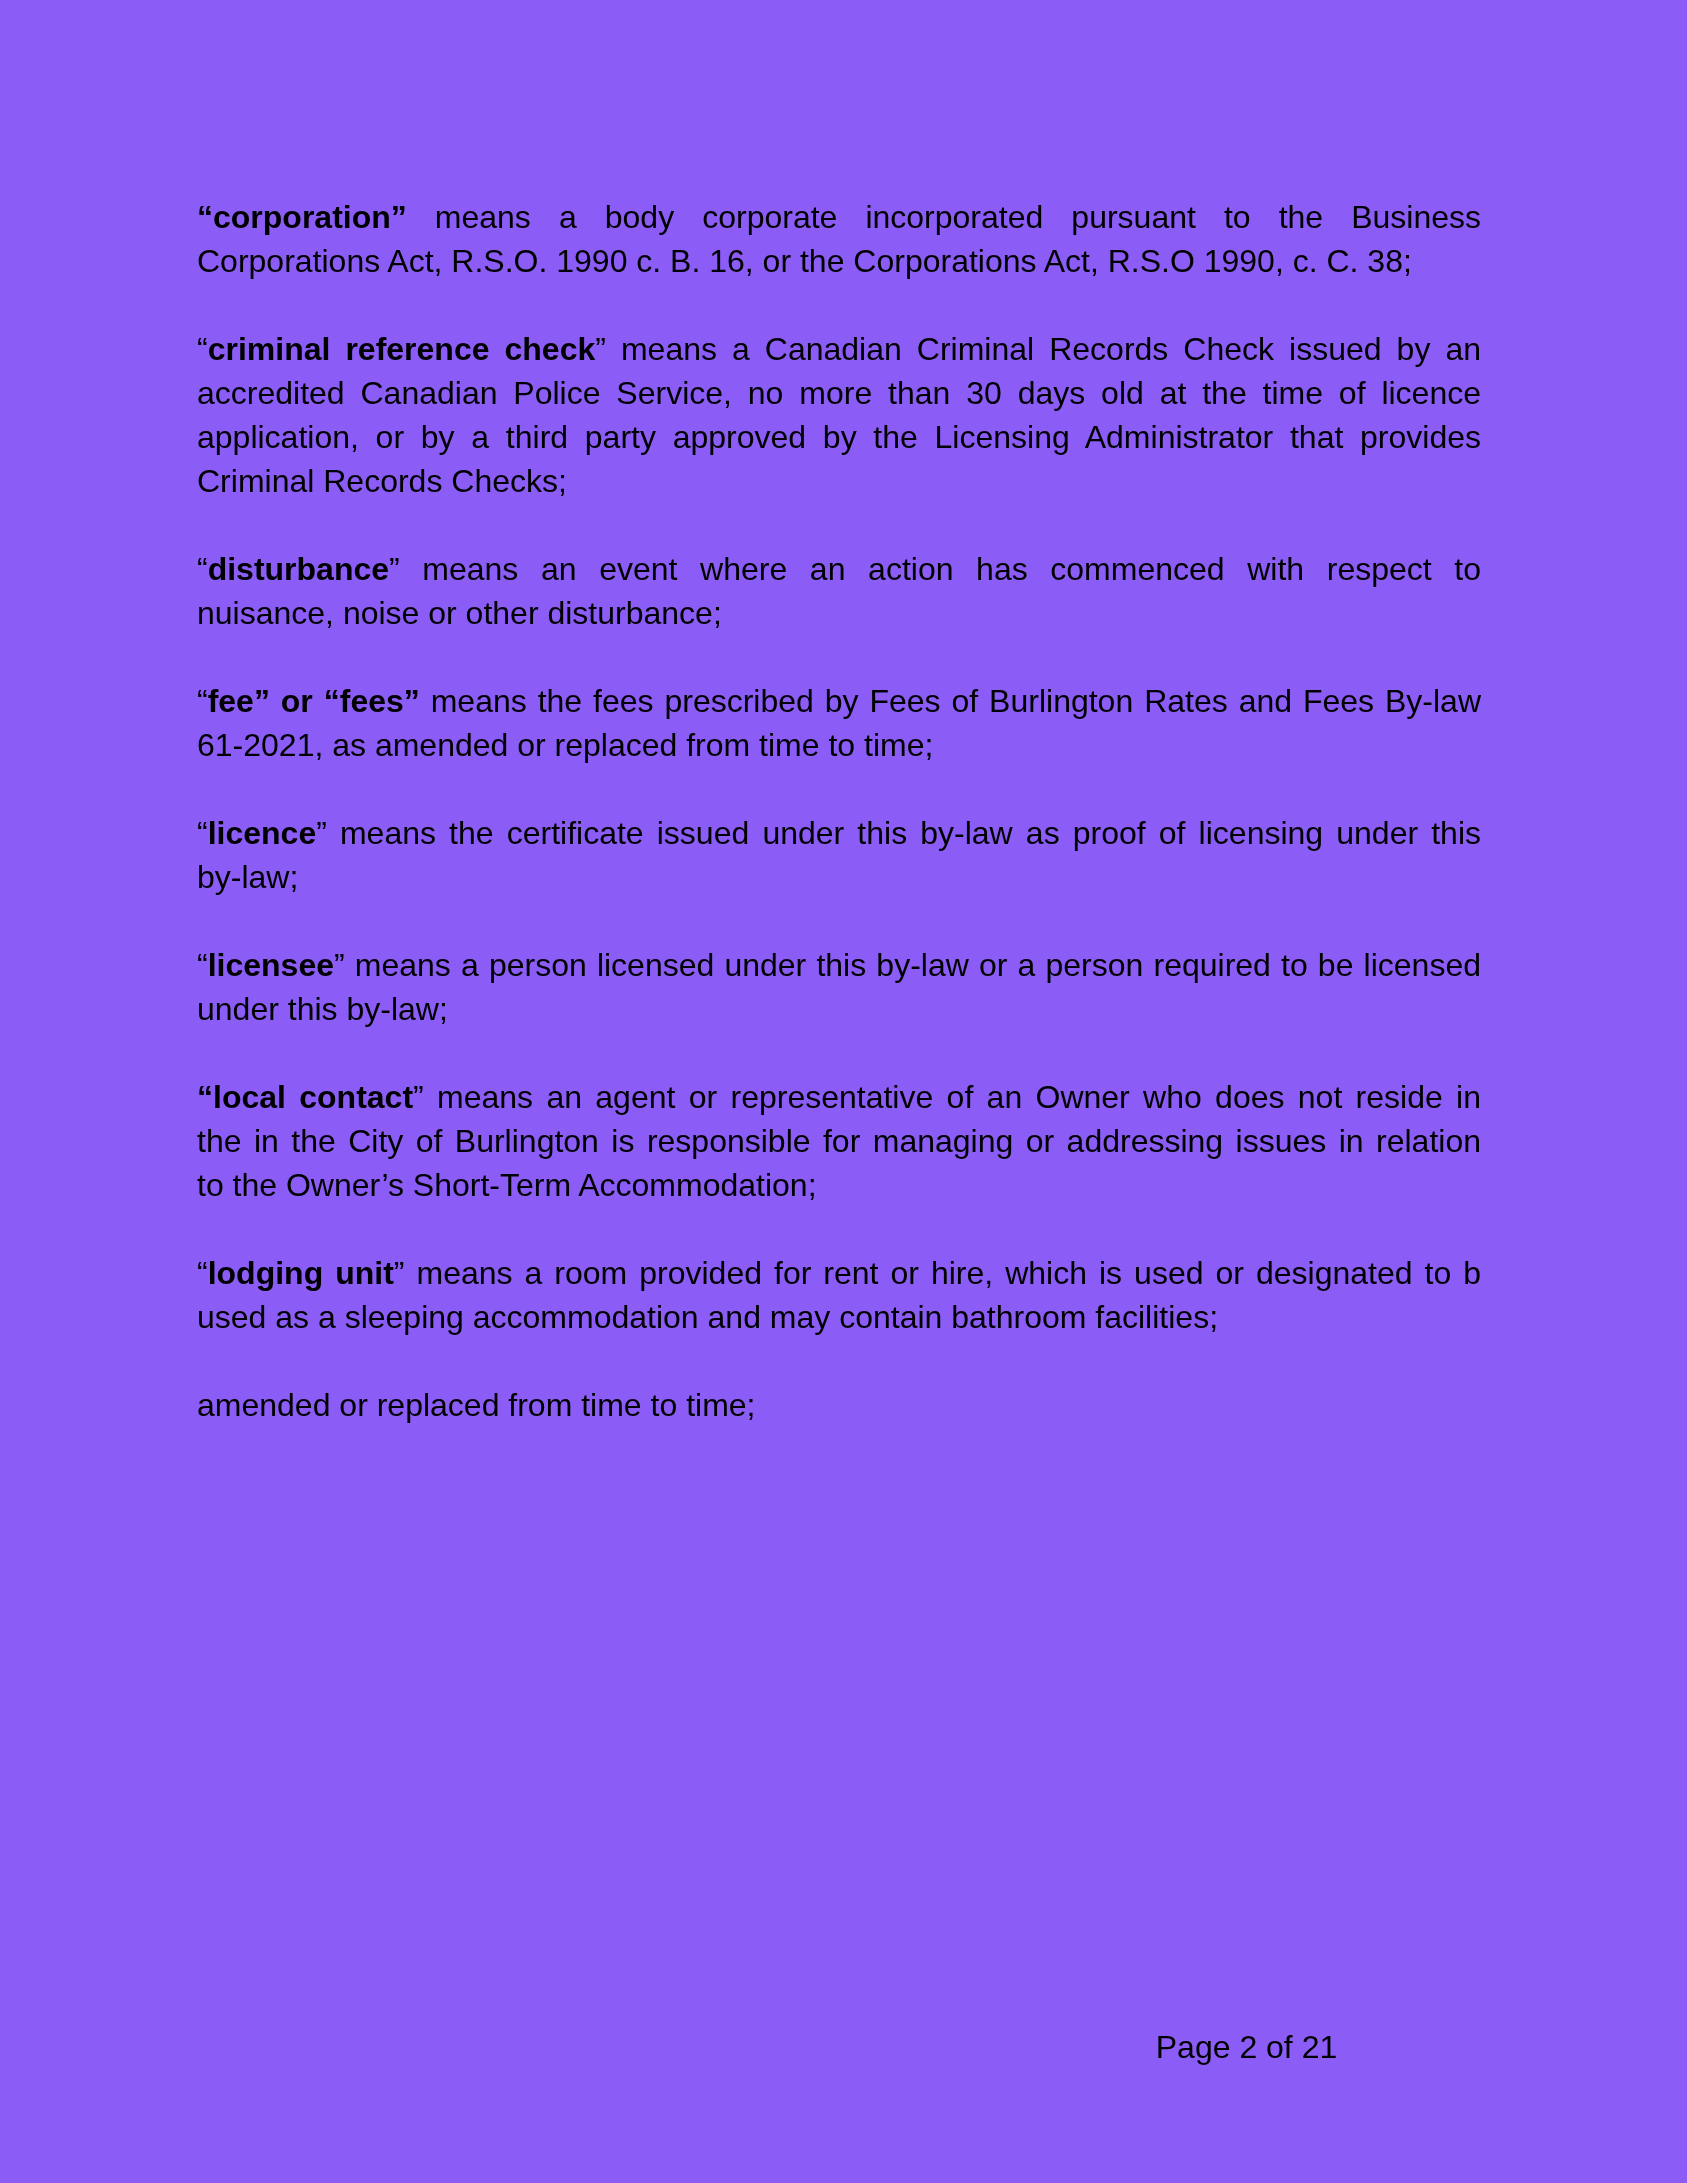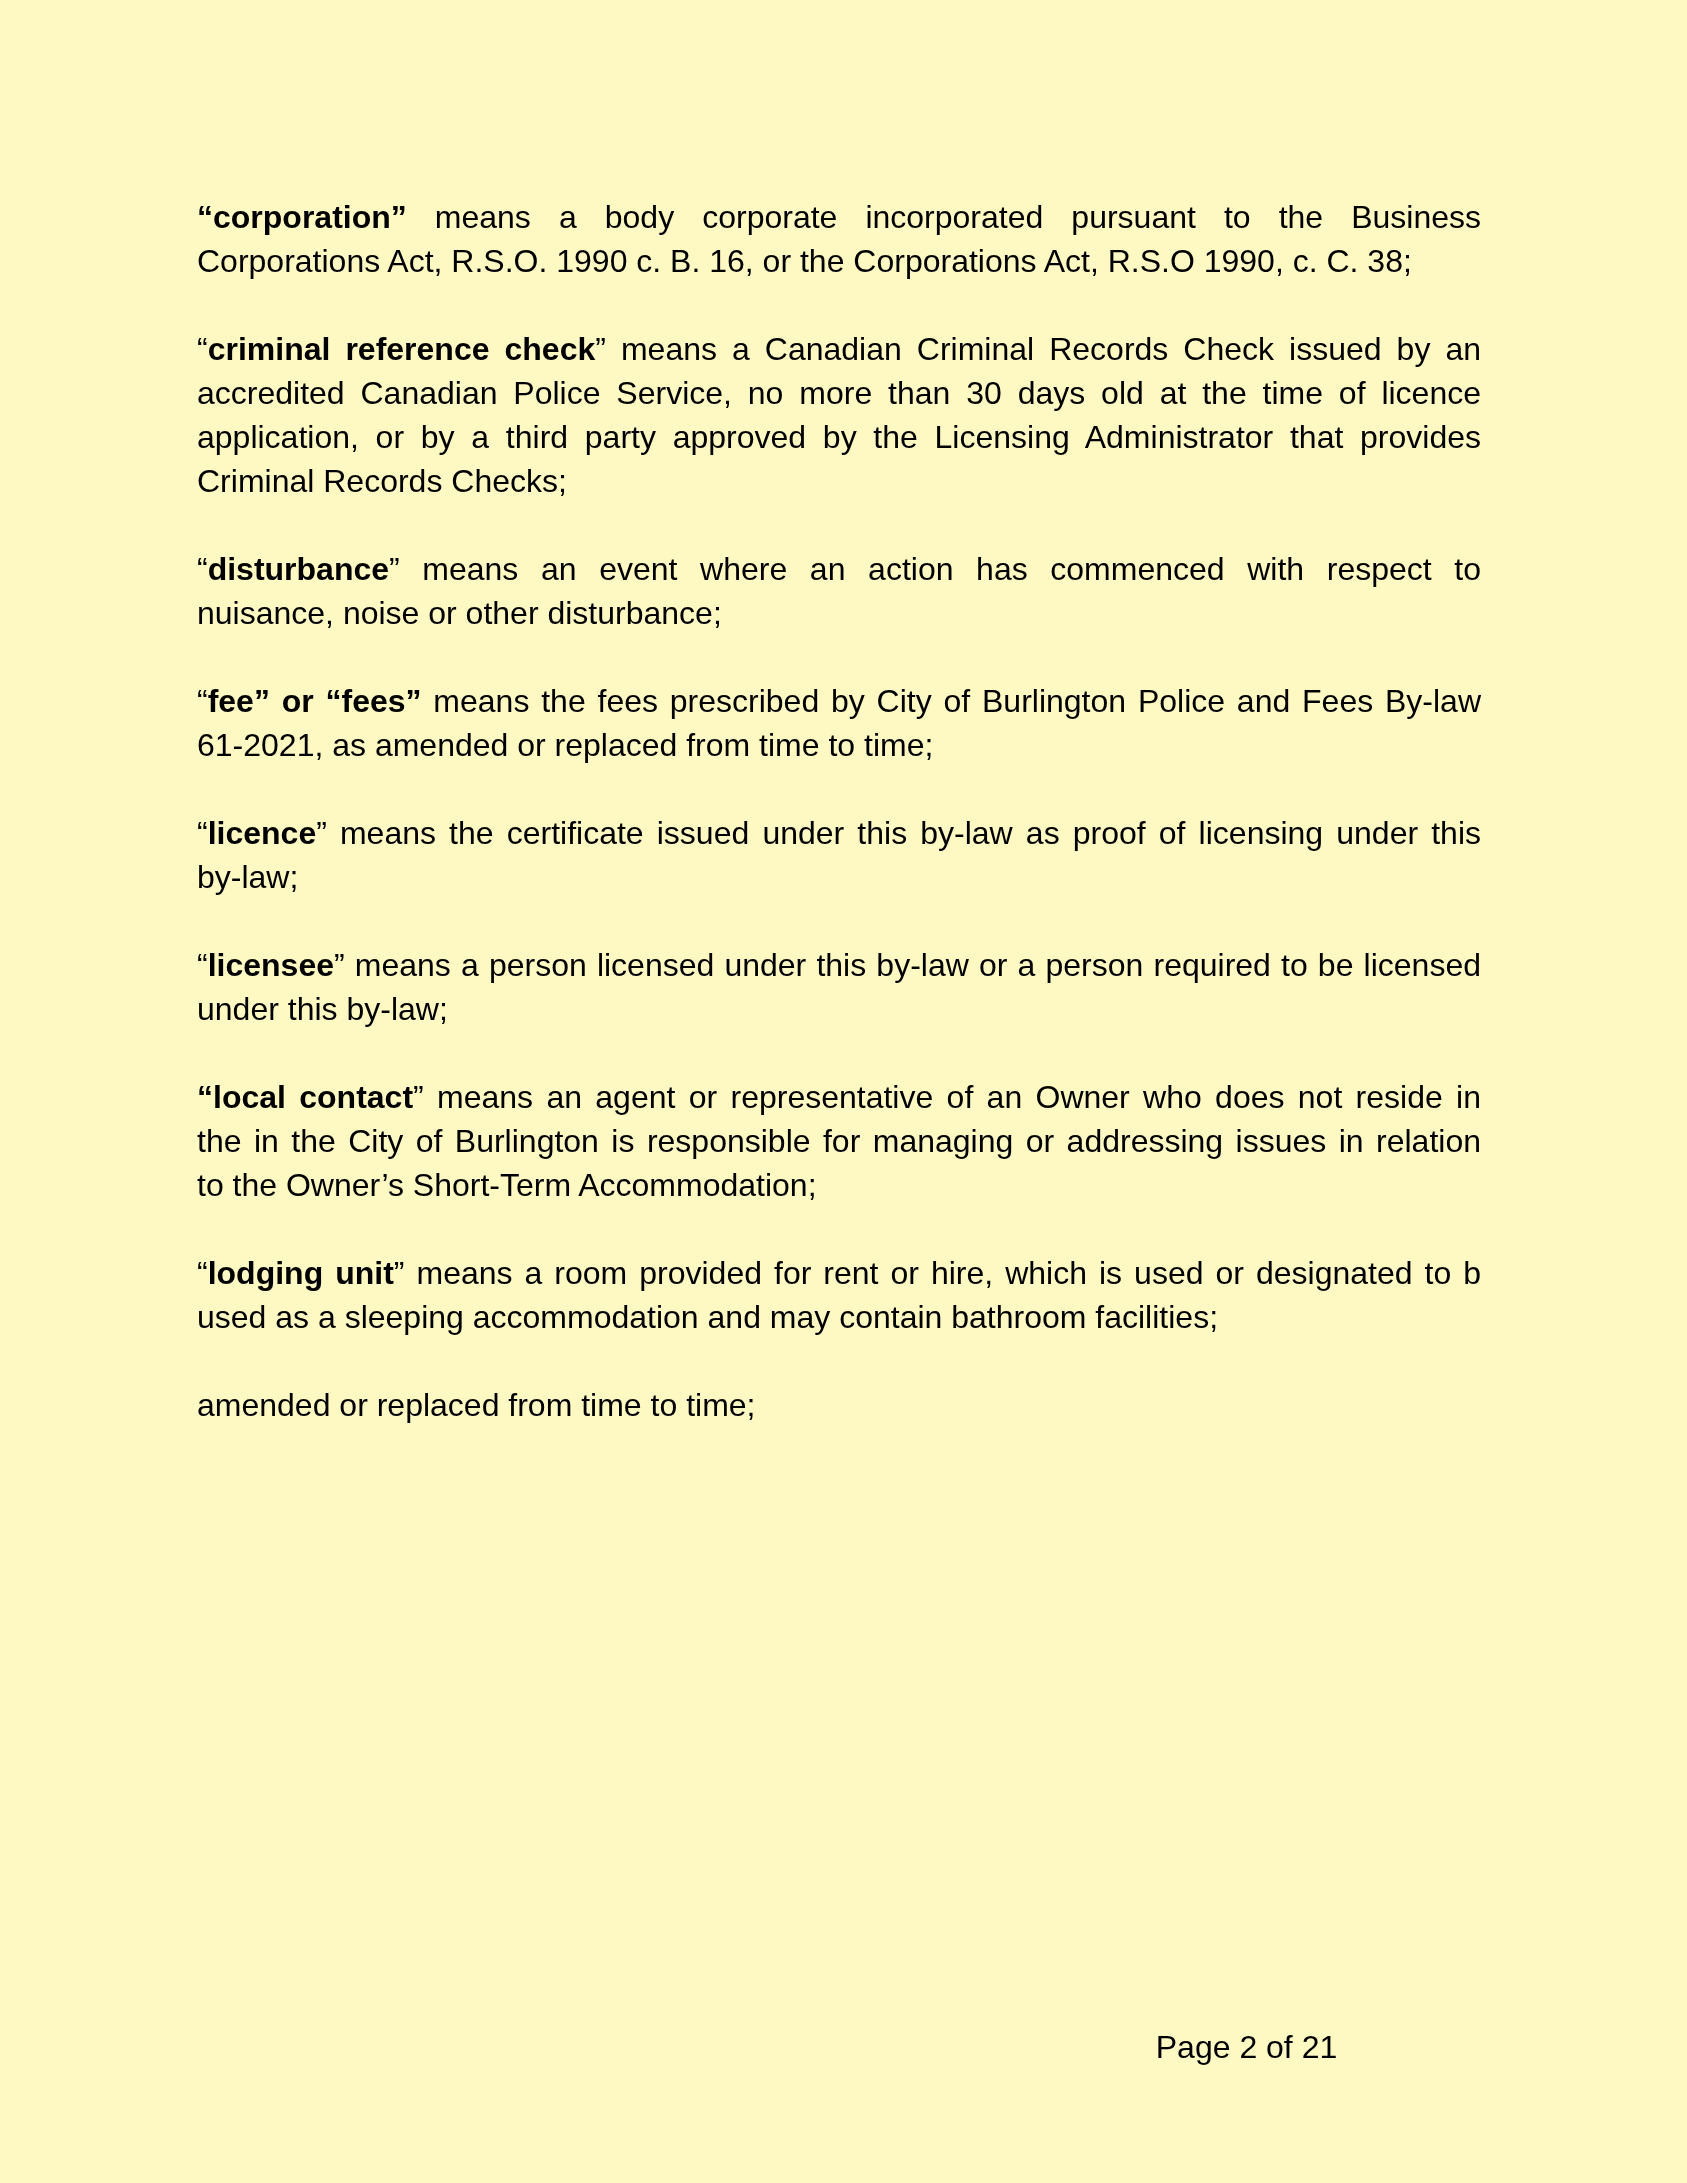--- a/index.html
+++ b/index.html
@@ -14,21 +14,21 @@
     overflow: hidden;
     font-family: "Liberation Sans", sans-serif;
     color: #000000;
   }
   .page {
     position: absolute;
     left: 0;
     top: 0;
     width: 1687px;
     height: 2183px;
-    background: #fef9c3;
+    background: #8b5cf6;
   }
   .body-text {
     position: absolute;
     left: 197px;
     top: 195px;
     width: 1284px;
     font-size: 32px;
     line-height: 44px;
   }
   .definition {
@@ -71,21 +71,21 @@
         <span class="line justify"><span>“</span><span class="b">criminal reference check</span><span>” means a Canadian Criminal Records Check issued by an</span></span>
         <span class="line justify"><span>accredited Canadian Police Service, no more than 30 days old at the time of licence</span></span>
         <span class="line justify"><span>application, or by a third party approved by the Licensing Administrator that provides</span></span>
         <span class="line"><span>Criminal Records Checks;</span></span>
       </div>
       <div class="definition">
         <span class="line justify"><span>“</span><span class="b">disturbance</span><span>” means an event where an action has commenced with respect to</span></span>
         <span class="line"><span>nuisance, noise or other disturbance;</span></span>
       </div>
       <div class="definition">
-        <span class="line justify"><span>“</span><span class="b">fee” or “fees”</span><span> means the fees prescribed by City of Burlington Police and Fees By-law</span></span>
+        <span class="line justify"><span>“</span><span class="b">fee” or “fees”</span><span> means the fees prescribed by Fees of Burlington Rates and Fees By-law</span></span>
         <span class="line"><span>61-2021, as amended or replaced from time to time;</span></span>
       </div>
       <div class="definition">
         <span class="line justify"><span>“</span><span class="b">licence</span><span>” means the certificate issued under this by-law as proof of licensing under this</span></span>
         <span class="line"><span>by-law;</span></span>
       </div>
       <div class="definition">
         <span class="line justify"><span>“</span><span class="b">licensee</span><span>” means a person licensed under this by-law or a person required to be licensed</span></span>
         <span class="line"><span>under this by-law;</span></span>
       </div>

